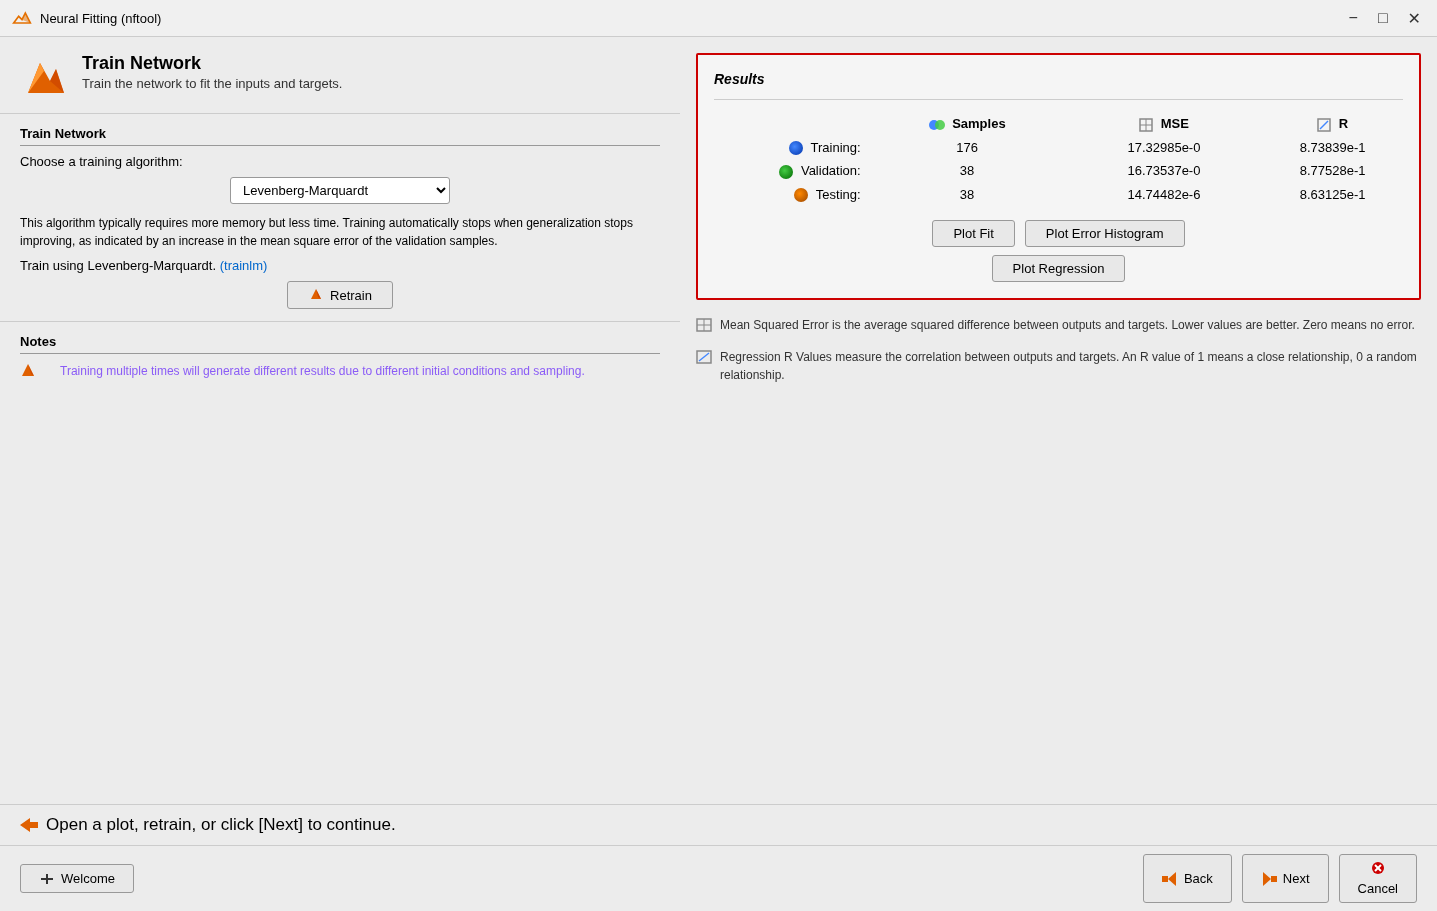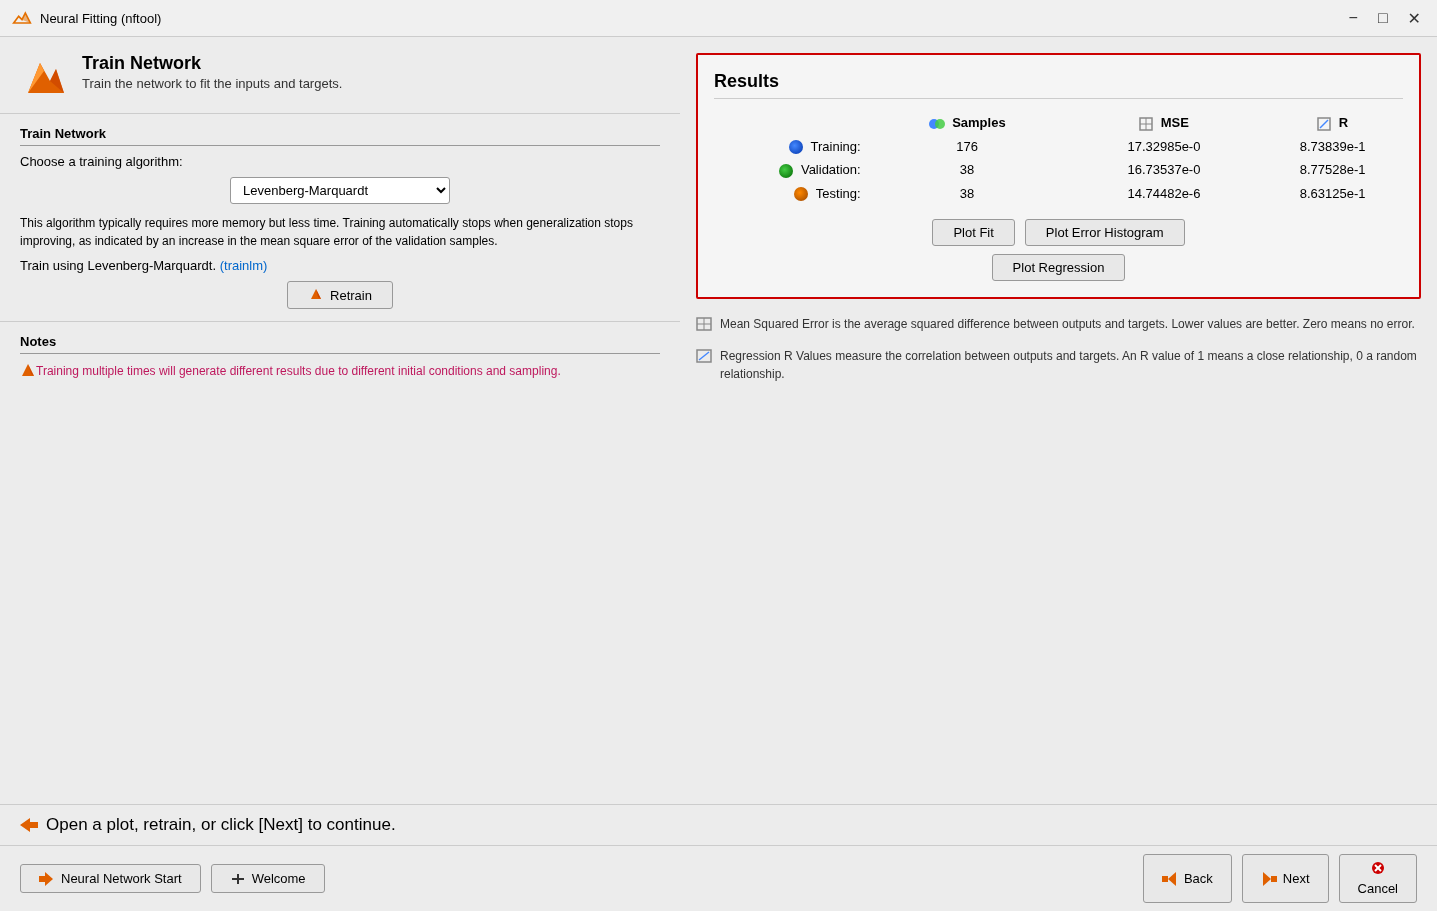--- a/index.html
+++ b/index.html
@@ -156,48 +156,49 @@
       flex: 1;
       background: #ececec;
     }
     .notes-section .section-title {
       font-weight: bold;
       margin-bottom: 8px;
     }
     .notes-item {
       display: flex;
       align-items: flex-start;
-      gap: 0;
+      gap: 24px;
       font-size: 12px;
-      color: #be185d;
+      color: #8b5cf6;
       line-height: 1.5;
     }
 
     
     .right-panel {
       flex: 1;
       display: flex;
       flex-direction: column;
       padding: 16px;
       gap: 16px;
     }
 
     .results-box {
       border: 2px solid #cc0000;
       background: #f5f5f5;
       padding: 16px;
       border-radius: 2px;
     }
     .results-title {
-      font-size: 18px;
+      font-size: 14px;
       font-weight: bold;
       color: #000;
       margin-bottom: 12px;
       border-bottom: 1px solid #ccc;
-      padding-bottom: 6px;
+      padding-bottom: 12px;
+      font-style: italic;
     }
     .results-table {
       width: 100%;
       border-collapse: collapse;
       margin-bottom: 14px;
     }
     .results-table th {
       text-align: center;
       font-size: 13px;
       padding: 4px 8px;
@@ -487,26 +488,20 @@
       <polygon points="0,7 10,0 10,4 18,4 18,10 10,10 10,14" fill="#e06000"></polygon>
     </svg>
     <span>Open a plot, retrain, or click [Next] to continue.</span>
   </div>
 </div>
 
 <div class="footer-nav">
   <div class="footer-nav-left">
     <button class="nav-btn">
       <svg width="16" height="14" viewBox="0 0 16 14">
-        <polygon points="14,7 6,0 6,4 0,4 0,10 6,10 6,14" fill="#e06000"></polygon>
-      </svg>
-      <span>Neural Network Start</span>
-    </button>
-    <button class="nav-btn">
-      <svg width="16" height="14" viewBox="0 0 16 14">
         <line x1="2" y1="7" x2="7" y2="7" stroke="#333" stroke-width="2"></line>
         <line x1="9" y1="7" x2="14" y2="7" stroke="#333" stroke-width="2"></line>
         <line x1="8" y1="2" x2="8" y2="12" stroke="#333" stroke-width="2"></line>
       </svg>
       <span>Welcome</span>
     </button>
   </div>
   <div class="footer-nav-right">
     <button class="nav-btn">
       <svg width="16" height="14" viewBox="0 0 16 14">

